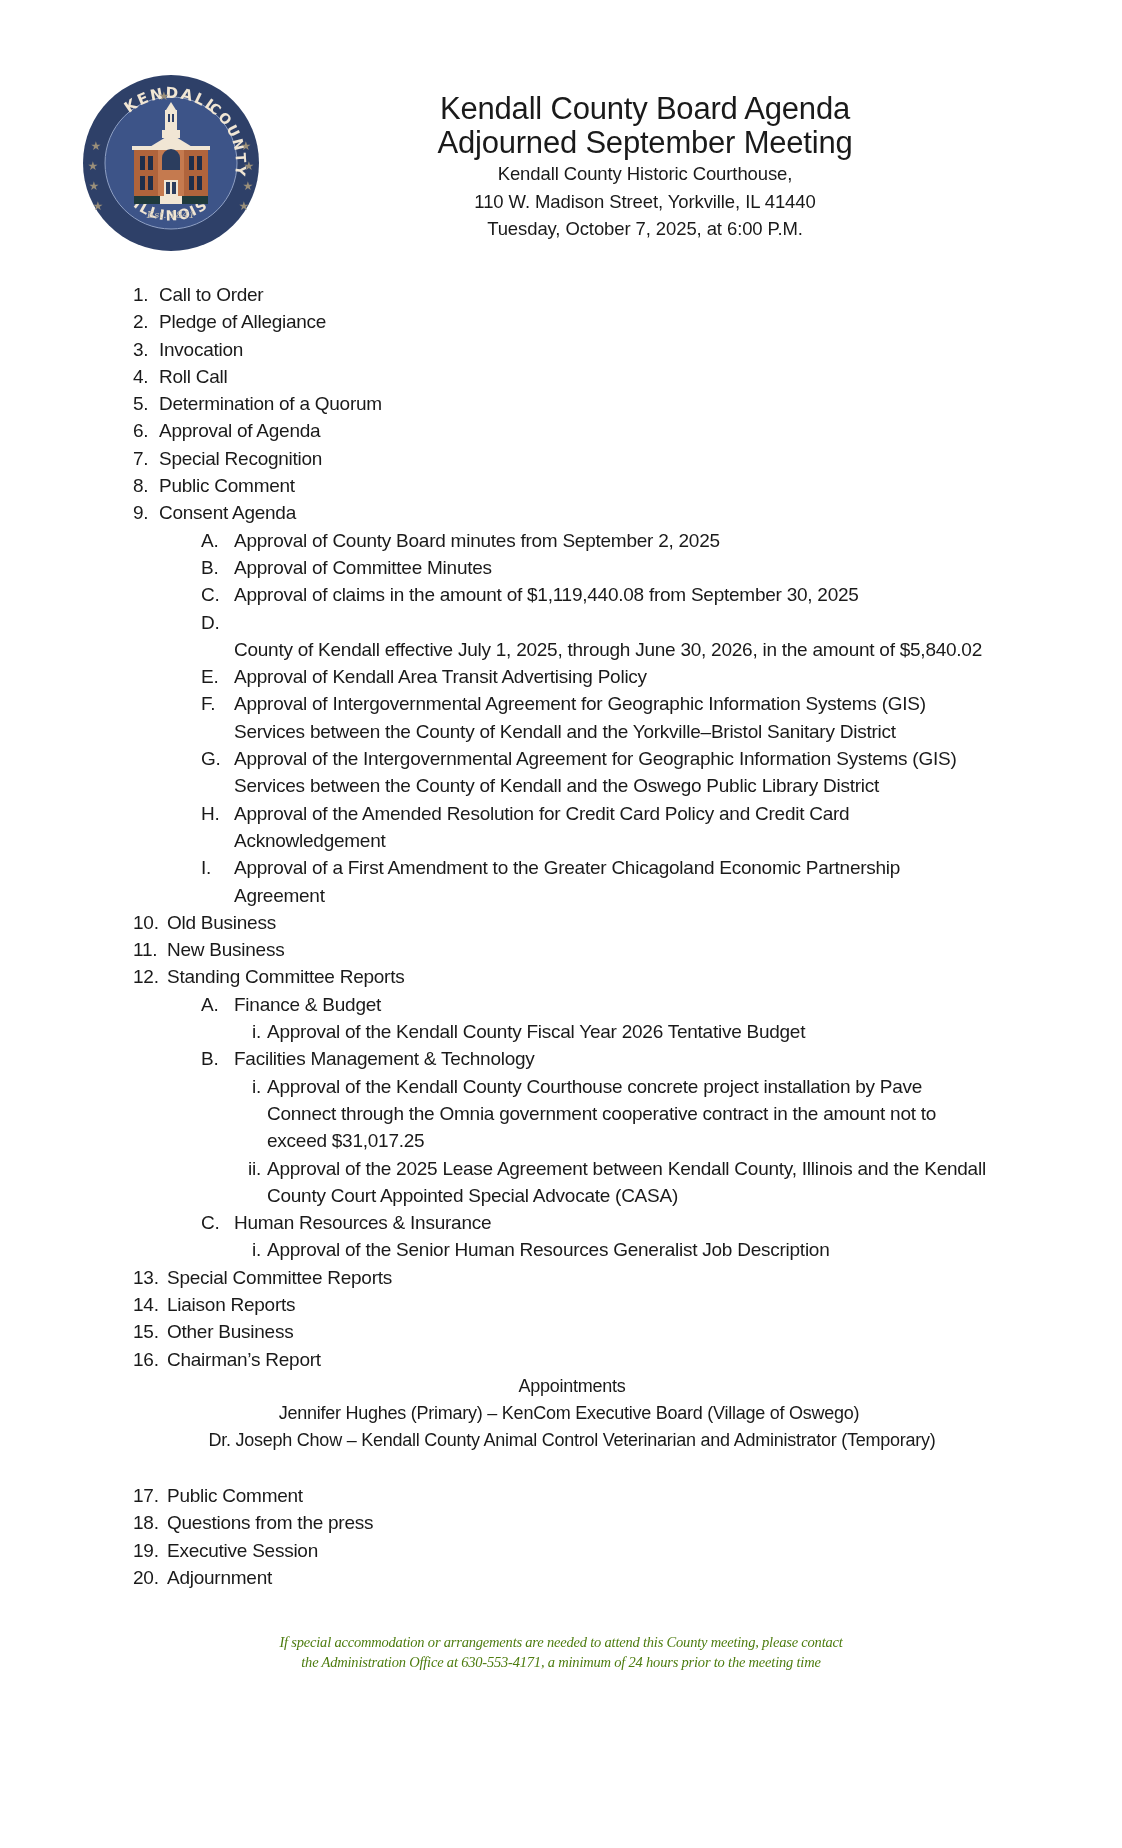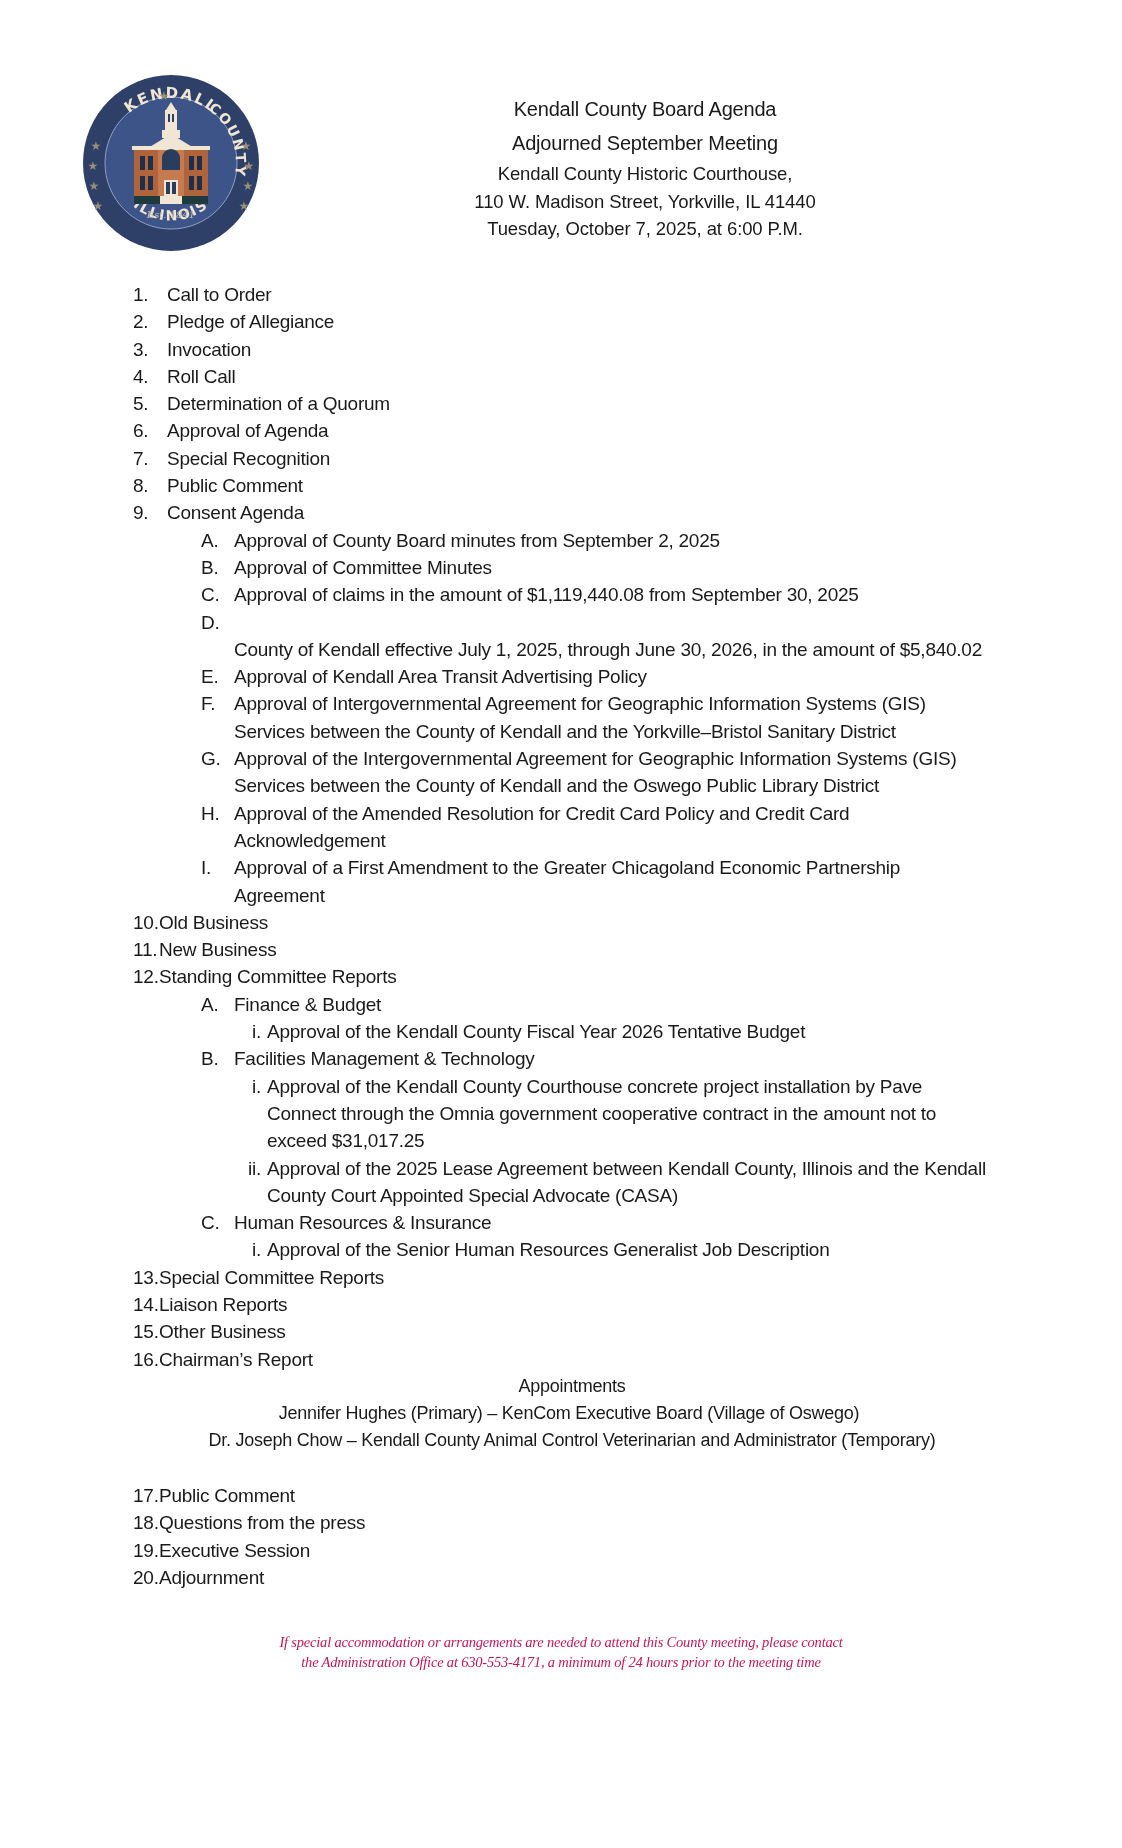--- a/index.html
+++ b/index.html
@@ -1,34 +1,34 @@
 <!DOCTYPE html>
 <html><head>
 <meta charset="utf-8">
 <style>
   html, body { margin: 0; padding: 0; background: #ffffff; }
   body { width: 1122px; height: 1848px; position: relative; overflow: hidden;
          font-family: "Liberation Sans", "DejaVu Sans", sans-serif; color: #1a1a1a; }
   .logo { position: absolute; left: 80px; top: 72px; width: 182px; height: 182px; }
   .header { position: absolute; left: 400px; top: 92px; width: 490px; text-align: center; }
-  .header .t1 { font-size: 20px; line-height: 34px; letter-spacing: -0.2px; }
+  .header .t1 { font-size: 31px; line-height: 34px; letter-spacing: -0.2px; }
   .header .t2 { font-size: 18.5px; line-height: 27.5px; letter-spacing: -0.1px; }
   .agenda { position: absolute; left: 0; top: 281px; width: 1122px; }
   .row { position: relative; height: 27.3px; font-size: 19px; line-height: 27.3px; white-space: nowrap; letter-spacing: -0.25px; }
   .row .num { position: absolute; }
   .row .txt { position: absolute; }
-  .lvl0 .num { left: 133px; } .lvl0 .txt { left: 167px; }
-  .lvl0.two .txt { left: 159px; text-align: right; }
+  .lvl0 .num { left: 133px; } .lvl0 .txt { left: 159px; }
+  .lvl0.two .txt { left: 167px; text-align: right; }
   .lvl1 .num { left: 201px; } .lvl1 .txt { left: 234px; }
   .lvl2 .num { left: 233px; width: 28px; text-align: right; } .lvl2 .txt { left: 267px; }
   .center-row { text-align: center; position: relative; height: 27.3px; font-size: 18px; line-height: 27.3px; letter-spacing: -0.25px; white-space: nowrap; }
   .spacer { height: 27.3px; }
   .footer { position: absolute; left: 0; top: 1632px; width: 1122px; text-align: center;
             font-family: "Liberation Serif", "DejaVu Serif", serif; font-style: italic;
-            font-size: 14.5px; line-height: 20px; color: #be185d; letter-spacing: -0.2px; }
+            font-size: 14.5px; line-height: 20px; color: #4d7c0f; letter-spacing: -0.2px; }
 </style>
 </head>
 <body>
 
 <div class="logo">
   <svg width="182" height="182" viewBox="0 0 182 182">
     <defs>
       <path id="arcTop" d="M 26 91 A 65 65 0 0 1 156 91"></path>
       <path id="arcBot" d="M 40 118 A 58 58 0 0 0 142 118"></path>
     </defs>

